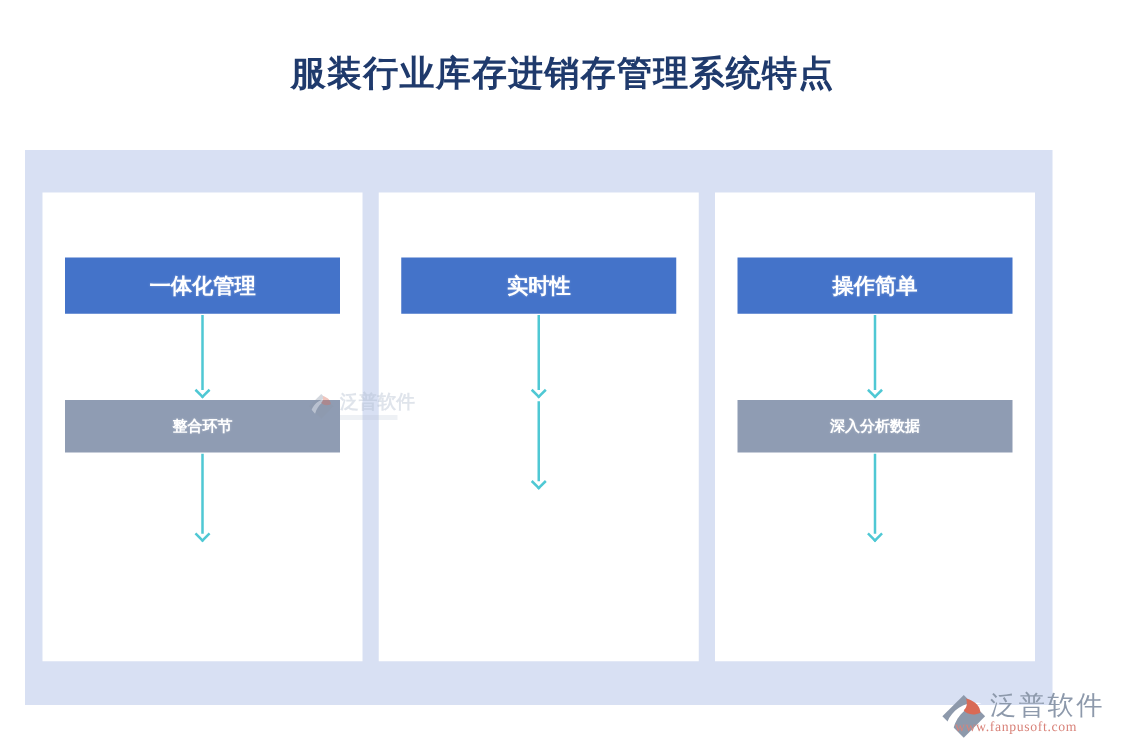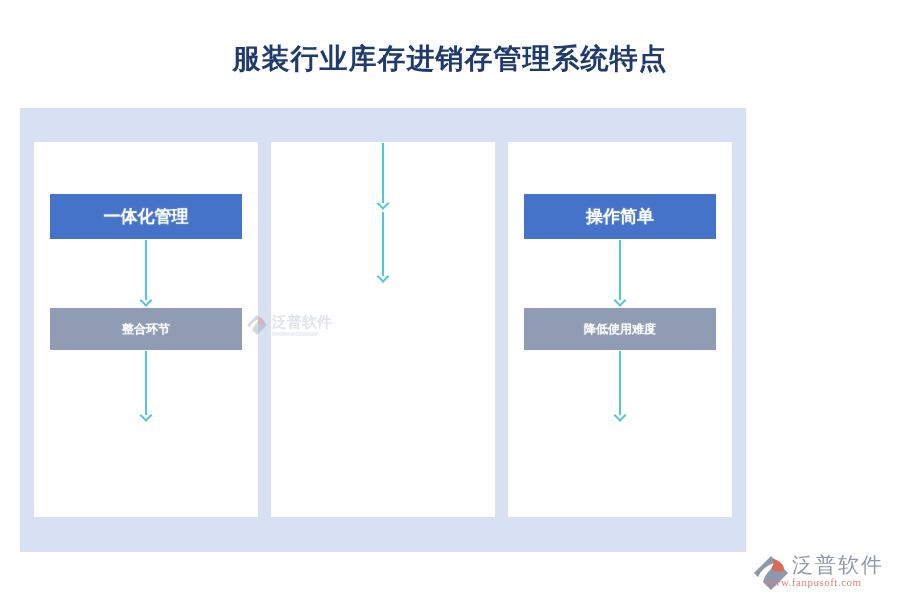--- a/index.html
+++ b/index.html
@@ -14,22 +14,22 @@
     position: absolute;
     top: 40px; left: 0; width: 100%;
     text-align: center;
     font-size: 28px;
     font-weight: bold;
     letter-spacing: 1px;
     color: var(--title-navy, #1F3A6C);
   }
   .panel {
     position: absolute;
-    left: 20px; top: 108px;
-    width: 726px; height: 444px;
+    left: 20px; top: 120px;
+    width: 822px; height: 444px;
     background: var(--panel-bg, #D8E0F3);
     padding: 34px 14px 35px 14px;
     display: flex;
     gap: 13px;
   }
   .column {
     flex: 1 1 0;
     background: #ffffff;
     display: flex;
     flex-direction: column;
@@ -133,38 +133,39 @@
         <span class="head"></span>
       </div>
     <div class="box step">整合环节</div>
     <div class="arrow a2">
         <span class="line"></span>
         <span class="head"></span>
       </div>
   </div>
 
   <div class="column">
+    <div class="box header">实时性</div>
     <div class="arrow a1">
         <span class="line"></span>
         <span class="head"></span>
       </div>
     <div class="arrow a2">
         <span class="line"></span>
         <span class="head"></span>
       </div>
   </div>
 
 
   <div class="column">
     <div class="box header">操作简单</div>
     <div class="arrow a1">
         <span class="line"></span>
         <span class="head"></span>
       </div>
-    <div class="box step">降低使用难度</div>
+    <div class="box step">深入分析数据</div>
     <div class="arrow a2">
         <span class="line"></span>
         <span class="head"></span>
       </div>
   </div>
 
 </div>
 
 <div class="watermark">
   <svg width="22" height="22" viewBox="0 0 40 40">

